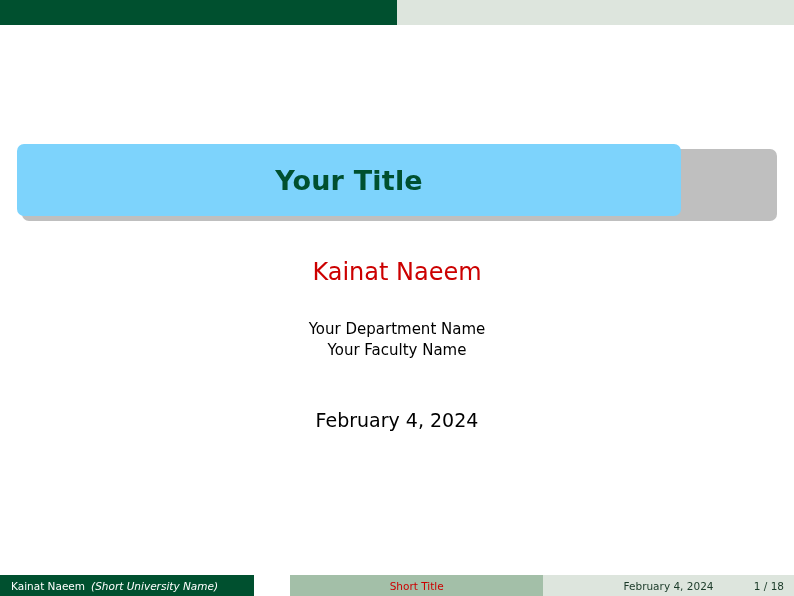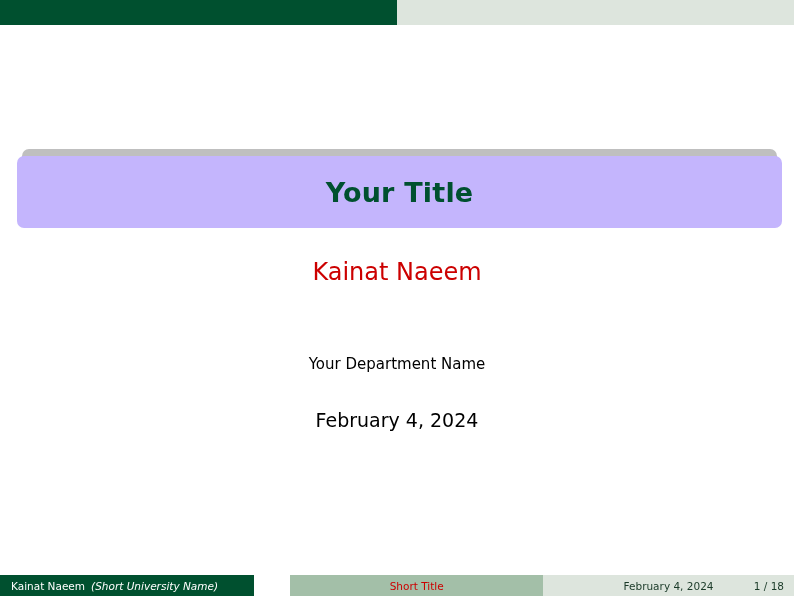--- a/index.html
+++ b/index.html
@@ -56,28 +56,27 @@
     top: 5px;
     width: 755px;
     height: 72px;
     background: #bfbfbf;
     border-radius: 7px;
   }
   .titleblock {
     position: absolute;
     left: 0;
     top: 0;
-    width: 765px;
+    width: 664px;
     height: 72px;
-    background: #c4b5fd;
+    background: #7dd3fc;
     border-radius: 7px;
     display: flex;
     align-items: center;
     justify-content: center;
-    margin-top: 12px;
   }
   .title-text {
     color: #00502f;
     font-size: 27px;
     font-weight: bold;
     letter-spacing: 0.2px;
     text-align: center;
   }
 
   
@@ -92,21 +91,20 @@
   }
   .affiliation {
     position: absolute;
     left: 0;
     top: 319px;
     width: 794px;
     text-align: center;
     color: #000000;
     font-size: 15px;
     line-height: 20.5px;
-    margin-top: 35px;
   }
   .date {
     position: absolute;
     left: 0;
     top: 409px;
     width: 794px;
     text-align: center;
     color: #000000;
     font-size: 19px;
   }
@@ -179,20 +177,21 @@
     <div class="titleblock-shadow"></div>
     <div class="titleblock">
       <span class="title-text">Your Title</span>
     </div>
   </div>
 
   <div class="author">Kainat Naeem</div>
 
   <div class="affiliation">
     <div>Your Department Name</div>
+    <div>Your Faculty Name</div>
   </div>
 
   <div class="date">February 4, 2024</div>
 
   <div class="footline">
     <div class="foot-seg foot-author">
       <span>Kainat Naeem</span>
       <span class="paren-name">(Short University Name)</span>
     </div>
     <div class="foot-seg foot-title">

